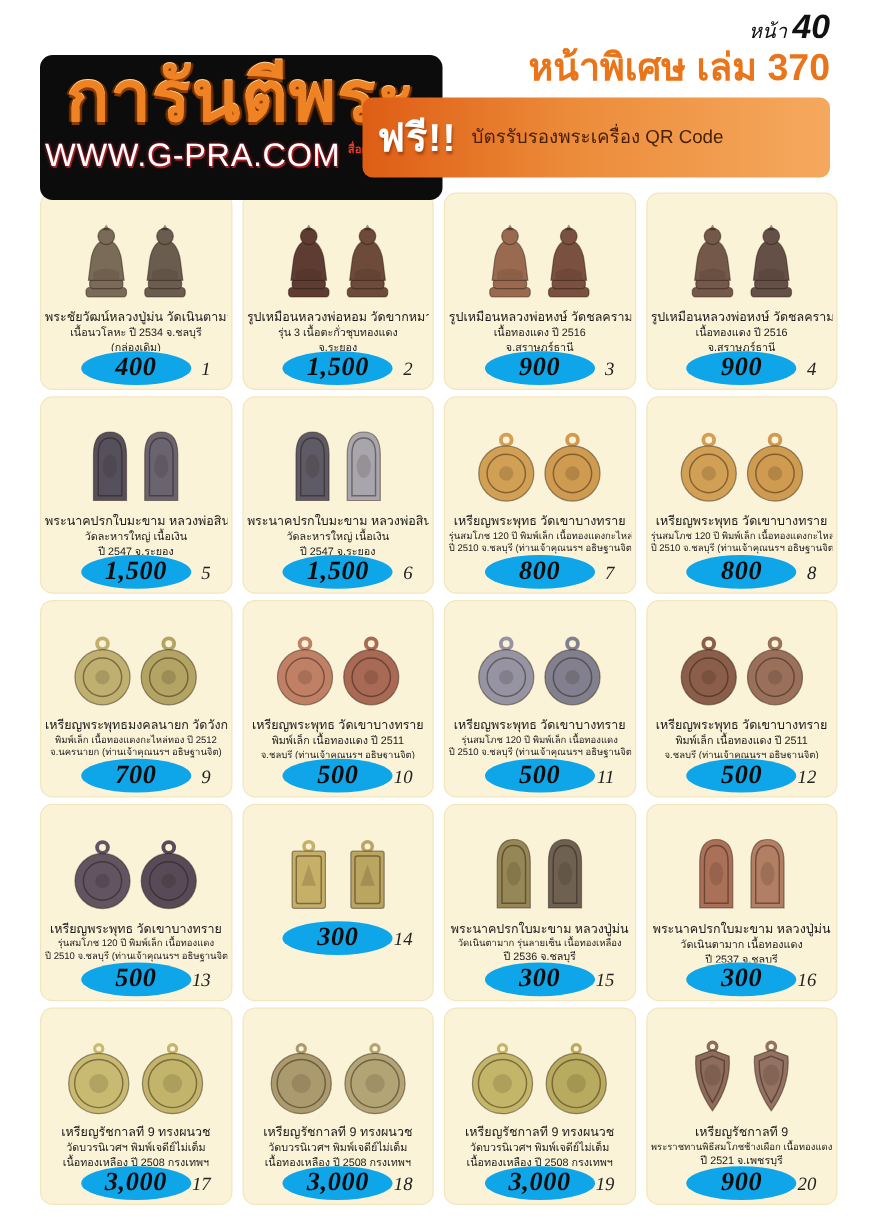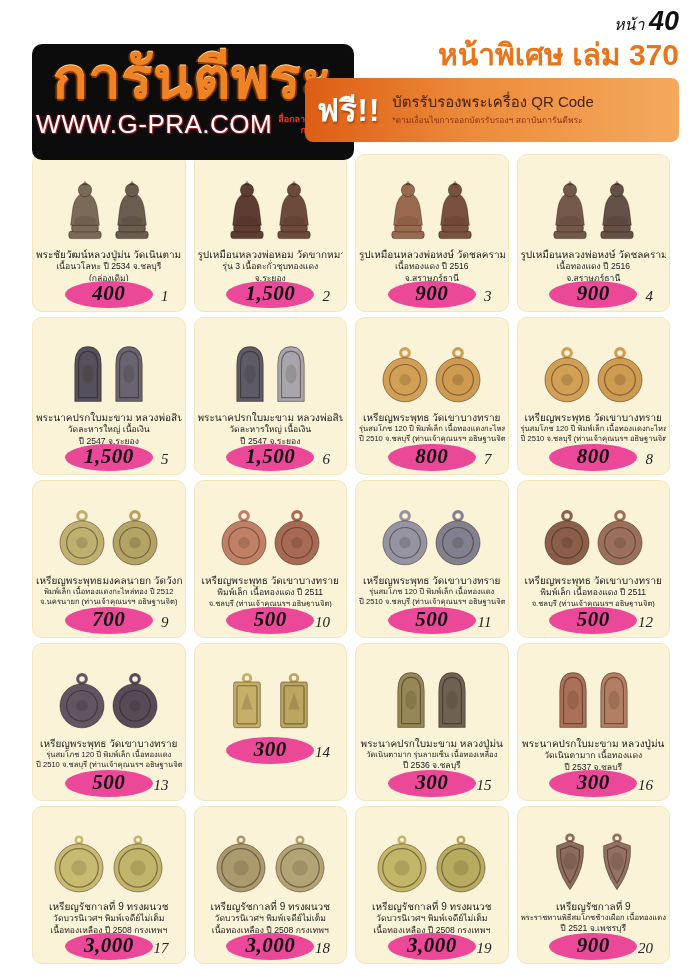--- a/index.html
+++ b/index.html
@@ -9,21 +9,21 @@
   .header { position:relative; height:150px; }
   .logo-box { position:absolute; left:32px; top:44px; width:322px; height:116px;
     background:#0c0c0c; border-radius:10px; text-align:center; padding-top:6px; }
   .logo-brand { font-size:57px; font-weight:bold; line-height:1.0; letter-spacing:1px;
     color:#ef8223;
     text-shadow:0 2px 0 #8a3c00, 0 -1px 0 #ffd9a0, 2px 0 1px #7a3300, -2px 0 1px #7a3300; }
   .logo-row { display:flex; justify-content:center; align-items:center; gap:6px; margin-top:2px; }
   .logo-url { font-size:26px; font-weight:normal; color:#ffffff; letter-spacing:0.5px;
     text-shadow:0 0 3px #c23, 1px 1px 0 #922; }
   .logo-tag { color:#e8392a; font-size:9px; font-weight:bold; line-height:1.15; text-align:right; }
-  .head-right { position:absolute; right:21px; top:6px; text-align:right; }
+  .head-right { position:absolute; right:36px; top:6px; text-align:right; }
   .page-num { font-size:16px; color:#111; font-style:italic; }
   .page-num b { font-size:27px; font-style:italic; }
   .special-title { color:#ea7419; font-weight:bold; font-size:30px; line-height:1.1; margin-top:1px; }
   .book-date { color:#ea7419; font-weight:bold; font-size:17px; margin-top:2px; margin-right:10px; }
   .promo { margin-top:7px; width:374px; margin-left:auto;
     background:linear-gradient(90deg,#de5d15,#ec8c3a 45%,#f5a95e);
     border-radius:8px; display:flex; align-items:center; gap:12px; padding:7px 12px; text-align:left; }
   .promo-free { font-size:31px; color:#ffffff; font-weight:bold; letter-spacing:1px;
     text-shadow:1px 2px 2px rgba(120,40,0,.55); }
   .promo-title { color:#4a2008; font-size:15px; line-height:1.15; }
@@ -33,21 +33,21 @@
   .grid { margin:4px 30px 0 32px; display:grid; grid-template-columns:repeat(4,1fr); gap:5px 8px; }
   .card { background:#fbf3d7; border:1px solid #f1e6bd; border-radius:10px; height:158px;
     padding:3px 3px 2px; display:flex; flex-direction:column; overflow:hidden; }
   .photo { height:90px; display:flex; justify-content:center; align-items:flex-end; gap:7px; padding:4px 0 2px; }
   .desc { text-align:center; color:#1a1a1a; flex:1; overflow:hidden; }
   .desc-line { line-height:1.32; white-space:nowrap; }
   .desc-line.l1 { font-size:10px; }
   .desc-line.sm { font-size:8.6px; }
   .desc-line.xs { font-size:7.6px; }
   .price-row { position:relative; height:28px; flex:none; text-align:center; }
-  .price-oval { display:inline-block; background:#ec4899; border-radius:50%;
+  .price-oval { display:inline-block; background:#0ea5e9; border-radius:50%;
     min-width:88px; height:27px; line-height:25px; padding:0 14px; }
   .price-text { font-family:"Liberation Serif", serif; font-weight:bold; font-style:italic;
     font-size:21px; color:#0d0d0d; letter-spacing:0.5px; }
   .item-num { position:absolute; right:13px; bottom:4px; font-family:"Liberation Serif", serif;
     font-style:italic; font-size:15px; color:#222; }
 </style>
 </head>
 <body>
 
 <div class="header">
@@ -64,21 +64,20 @@
   <div class="head-right">
     <div class="page-num">
       <span>หน้า</span>
       <b>40</b>
     </div>
     <div class="special-title">หน้าพิเศษ เล่ม 370</div>
     <div class="promo">
       <span class="promo-free">ฟรี!!</span>
       <span>
         <div class="promo-title">บัตรรับรองพระเครื่อง QR Code</div>
-        <div class="promo-note">*ตามเงื่อนไขการออกบัตรรับรองฯ สถาบันการันตีพระ</div>
       </span>
     </div>
   </div>
 </div>
 
 <div class="grid" id="grid">
   <div class="card">
     <div class="photo">
         <span><svg width="40" height="62" viewBox="0 0 42 64">
     <rect x="4" y="53" width="34" height="8" rx="3" fill="#7a6a58" stroke="rgba(35,20,10,0.45)"></rect>

